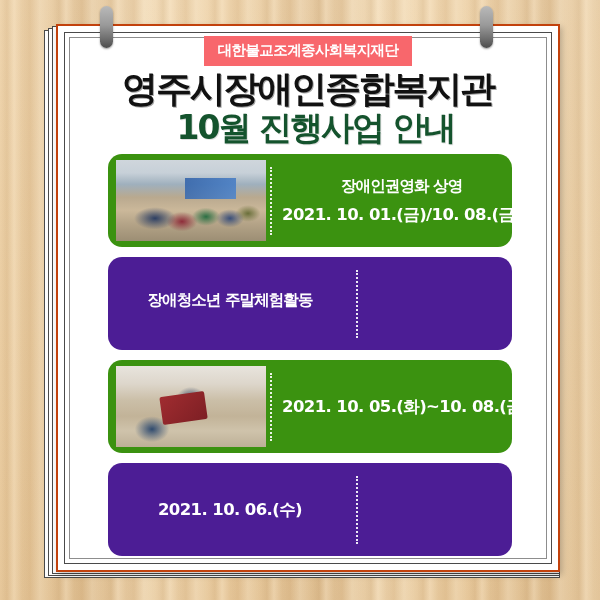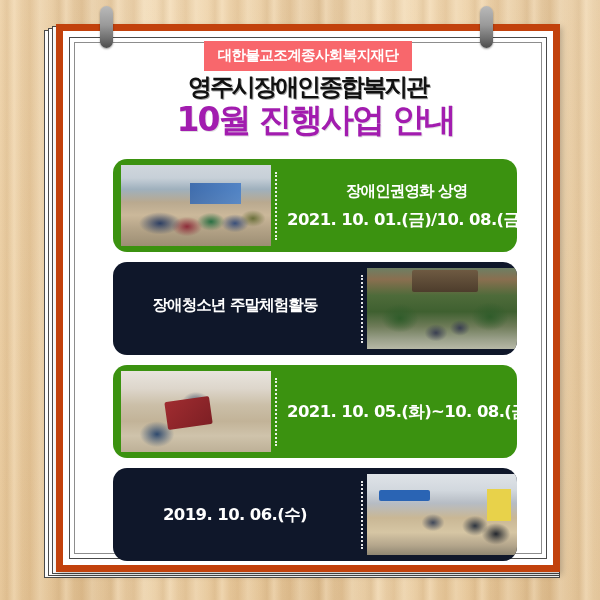--- a/index.html
+++ b/index.html
@@ -39,21 +39,21 @@
     border: 1px solid #4a4a4a;
   }
   .stack3 { left: 44px; top: 30px;  width: 516px; height: 548px; }
   .stack2 { left: 48px; top: 28px;  width: 512px; height: 548px; }
   .stack1 { left: 52px; top: 26px;  width: 508px; height: 548px; }
 
   #paper {
     position: absolute;
     left: 56px; top: 24px; width: 504px; height: 548px;
     background: #ffffff;
-    border: 7px solid #c2410c;
+    border: 2px solid #c2410c;
     box-shadow: 2px 3px 6px rgba(0,0,0,0.22);
     overflow: hidden;
   }
 
   
   #inner-frame {
     position: absolute;
     left: 6px; top: 6px; right: 6px; bottom: 6px;
     border: 1px solid #4a4a4a;
     pointer-events: none;
@@ -85,33 +85,33 @@
     background: #f8676c;
     color: #ffffff;
     font-size: 14.5px;
     font-weight: bold;
     letter-spacing: -0.6px;
     padding: 5px 14px 6px 14px;
     margin-top: 10px;
   }
 
   #main-title {
-    font-size: 24px;
+    font-size: 36px;
     font-weight: bold;
     color: #111111;
     letter-spacing: -2.2px;
     line-height: 1.05;
     margin-top: 4px;
     text-shadow: 1px 1px 0 rgba(0,0,0,0.35);
   }
 
   #sub-title {
     font-size: 33px;
     font-weight: bold;
-    color: #a21caf;
+    color: #14532d;
     letter-spacing: -2px;
     line-height: 1.1;
     margin-top: 2px;
     -webkit-text-stroke: 2.5px #ffffff;
     paint-order: stroke fill;
     text-shadow: 1px 1px 0 rgba(0,0,0,0.12);
     padding-left: 15px;
   }
 
   
@@ -124,21 +124,21 @@
   .card {
     position: relative;
     height: 93px;
     border-radius: 14px;
     margin-bottom: 10px;
     display: flex;
     align-items: stretch;
     overflow: hidden;
   }
   .card.green { background: #3b9210; }
-  .card.pink  { background: #0f172a; }
+  .card.pink  { background: #4c1d95; align-items: center; }
 
   .card-photo {
     width: 150px;
     flex: 0 0 150px;
     margin: 6px 0;
     background-size: cover;
     background-position: center;
     position: relative;
   }
   .card.img-left  .card-photo { margin-left: 8px; }
@@ -312,21 +312,21 @@
       <div class="divider">
           <i></i>
         </div>
       <div class="card-text">
         <div class="card-date">2021. 10. 05.(화)~10. 08.(금)</div>
       </div>
     </div>
 
     <div class="card pink img-right">
       <div class="card-text">
-        <div class="card-date">2019. 10. 06.(수)</div>
+        <div class="card-date">2021. 10. 06.(수)</div>
       </div>
       <div class="divider">
           <i></i>
         </div>
       <div class="card-photo ph-meeting"></div>
     </div>
 
   </div>
 </div>
 

